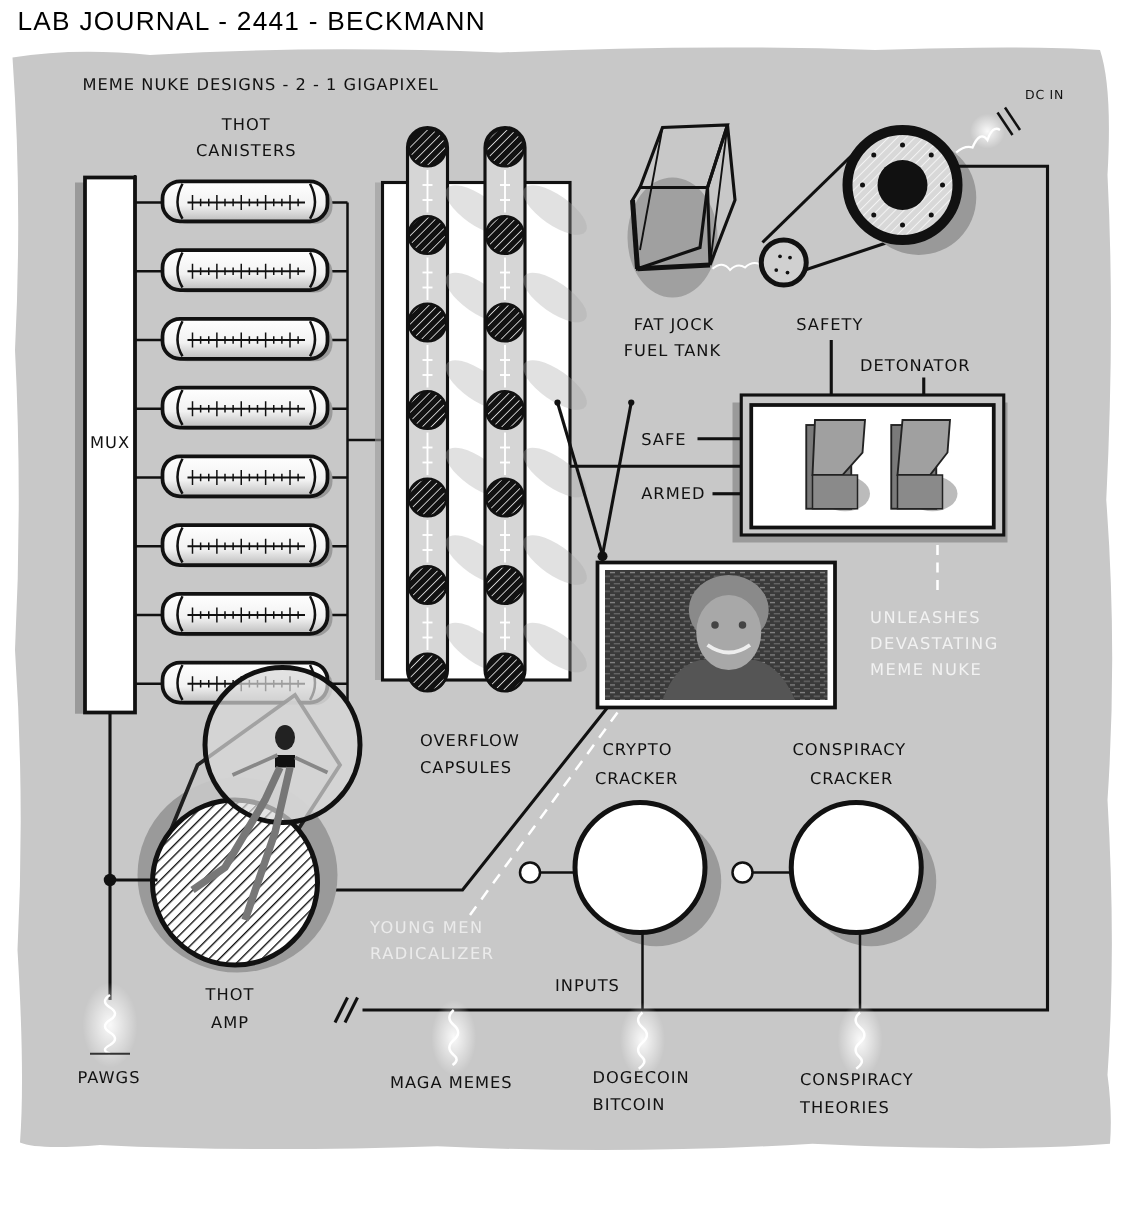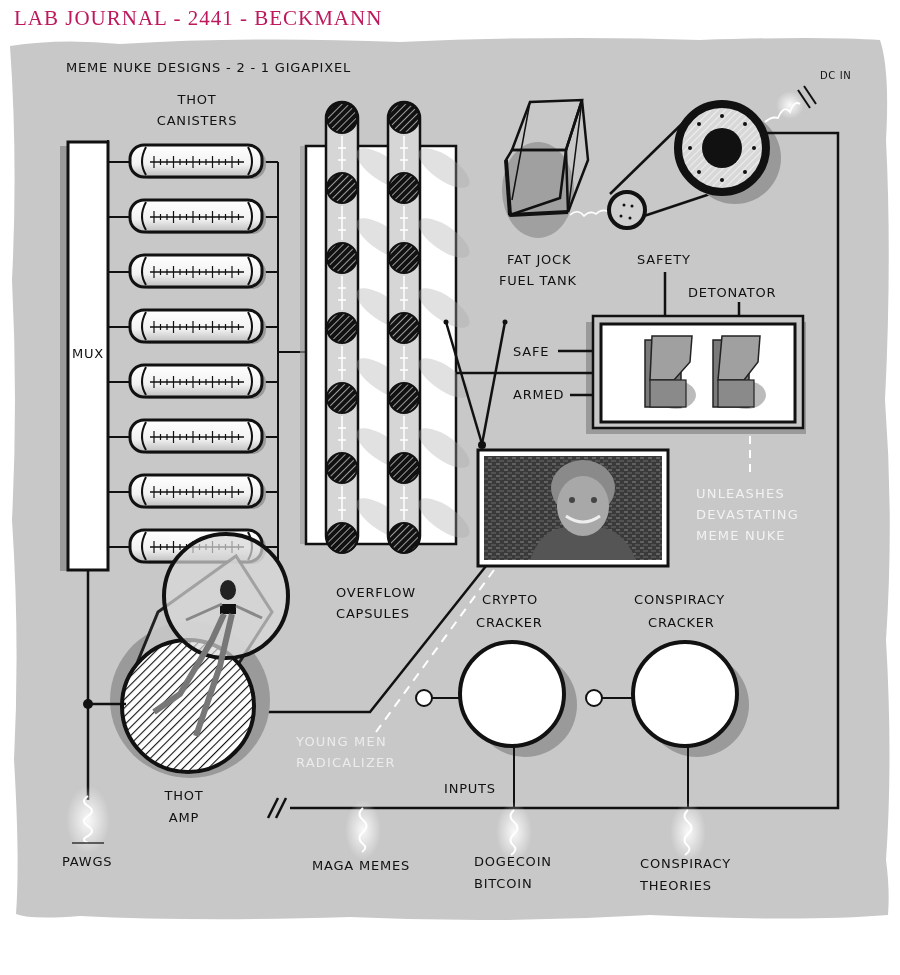--- a/index.html
+++ b/index.html
@@ -1,19 +1,19 @@
 <!DOCTYPE html>
 <html><head>
   <meta charset="utf-8">
   <style>
     html, body { margin: 0; padding: 0; background: #ffffff; }
     body { width: 900px; height: 975px; position: relative; overflow: hidden;
            font-family: "DejaVu Sans", sans-serif; }
-    .journal-title { position: absolute; left: 14px; top: 6px; font-size: 21px; color: #be185d;
-                     letter-spacing: 1px; font-family: Liberation Serif, serif; }
+    .journal-title { position: absolute; left: 14px; top: 6px; font-size: 21px; color: #000000;
+                     letter-spacing: 1px; font-family: Liberation Sans, sans-serif; }
     svg#sheet { position: absolute; left: 0; top: 0; }
     .lbl { font-family: "DejaVu Sans", sans-serif; font-size: 13px; fill: #111; letter-spacing: 0.8px; }
     .lbl-w { font-family: "DejaVu Sans", sans-serif; font-size: 13px; fill: #f2f2f2; letter-spacing: 1.2px; }
     .lbl-sm { font-family: "DejaVu Sans", sans-serif; font-size: 10px; fill: #111; letter-spacing: 0.6px; }
   </style>
 </head>
 <body>
 
 <div class="journal-title">LAB JOURNAL - 2441 - BECKMANN</div>
 

